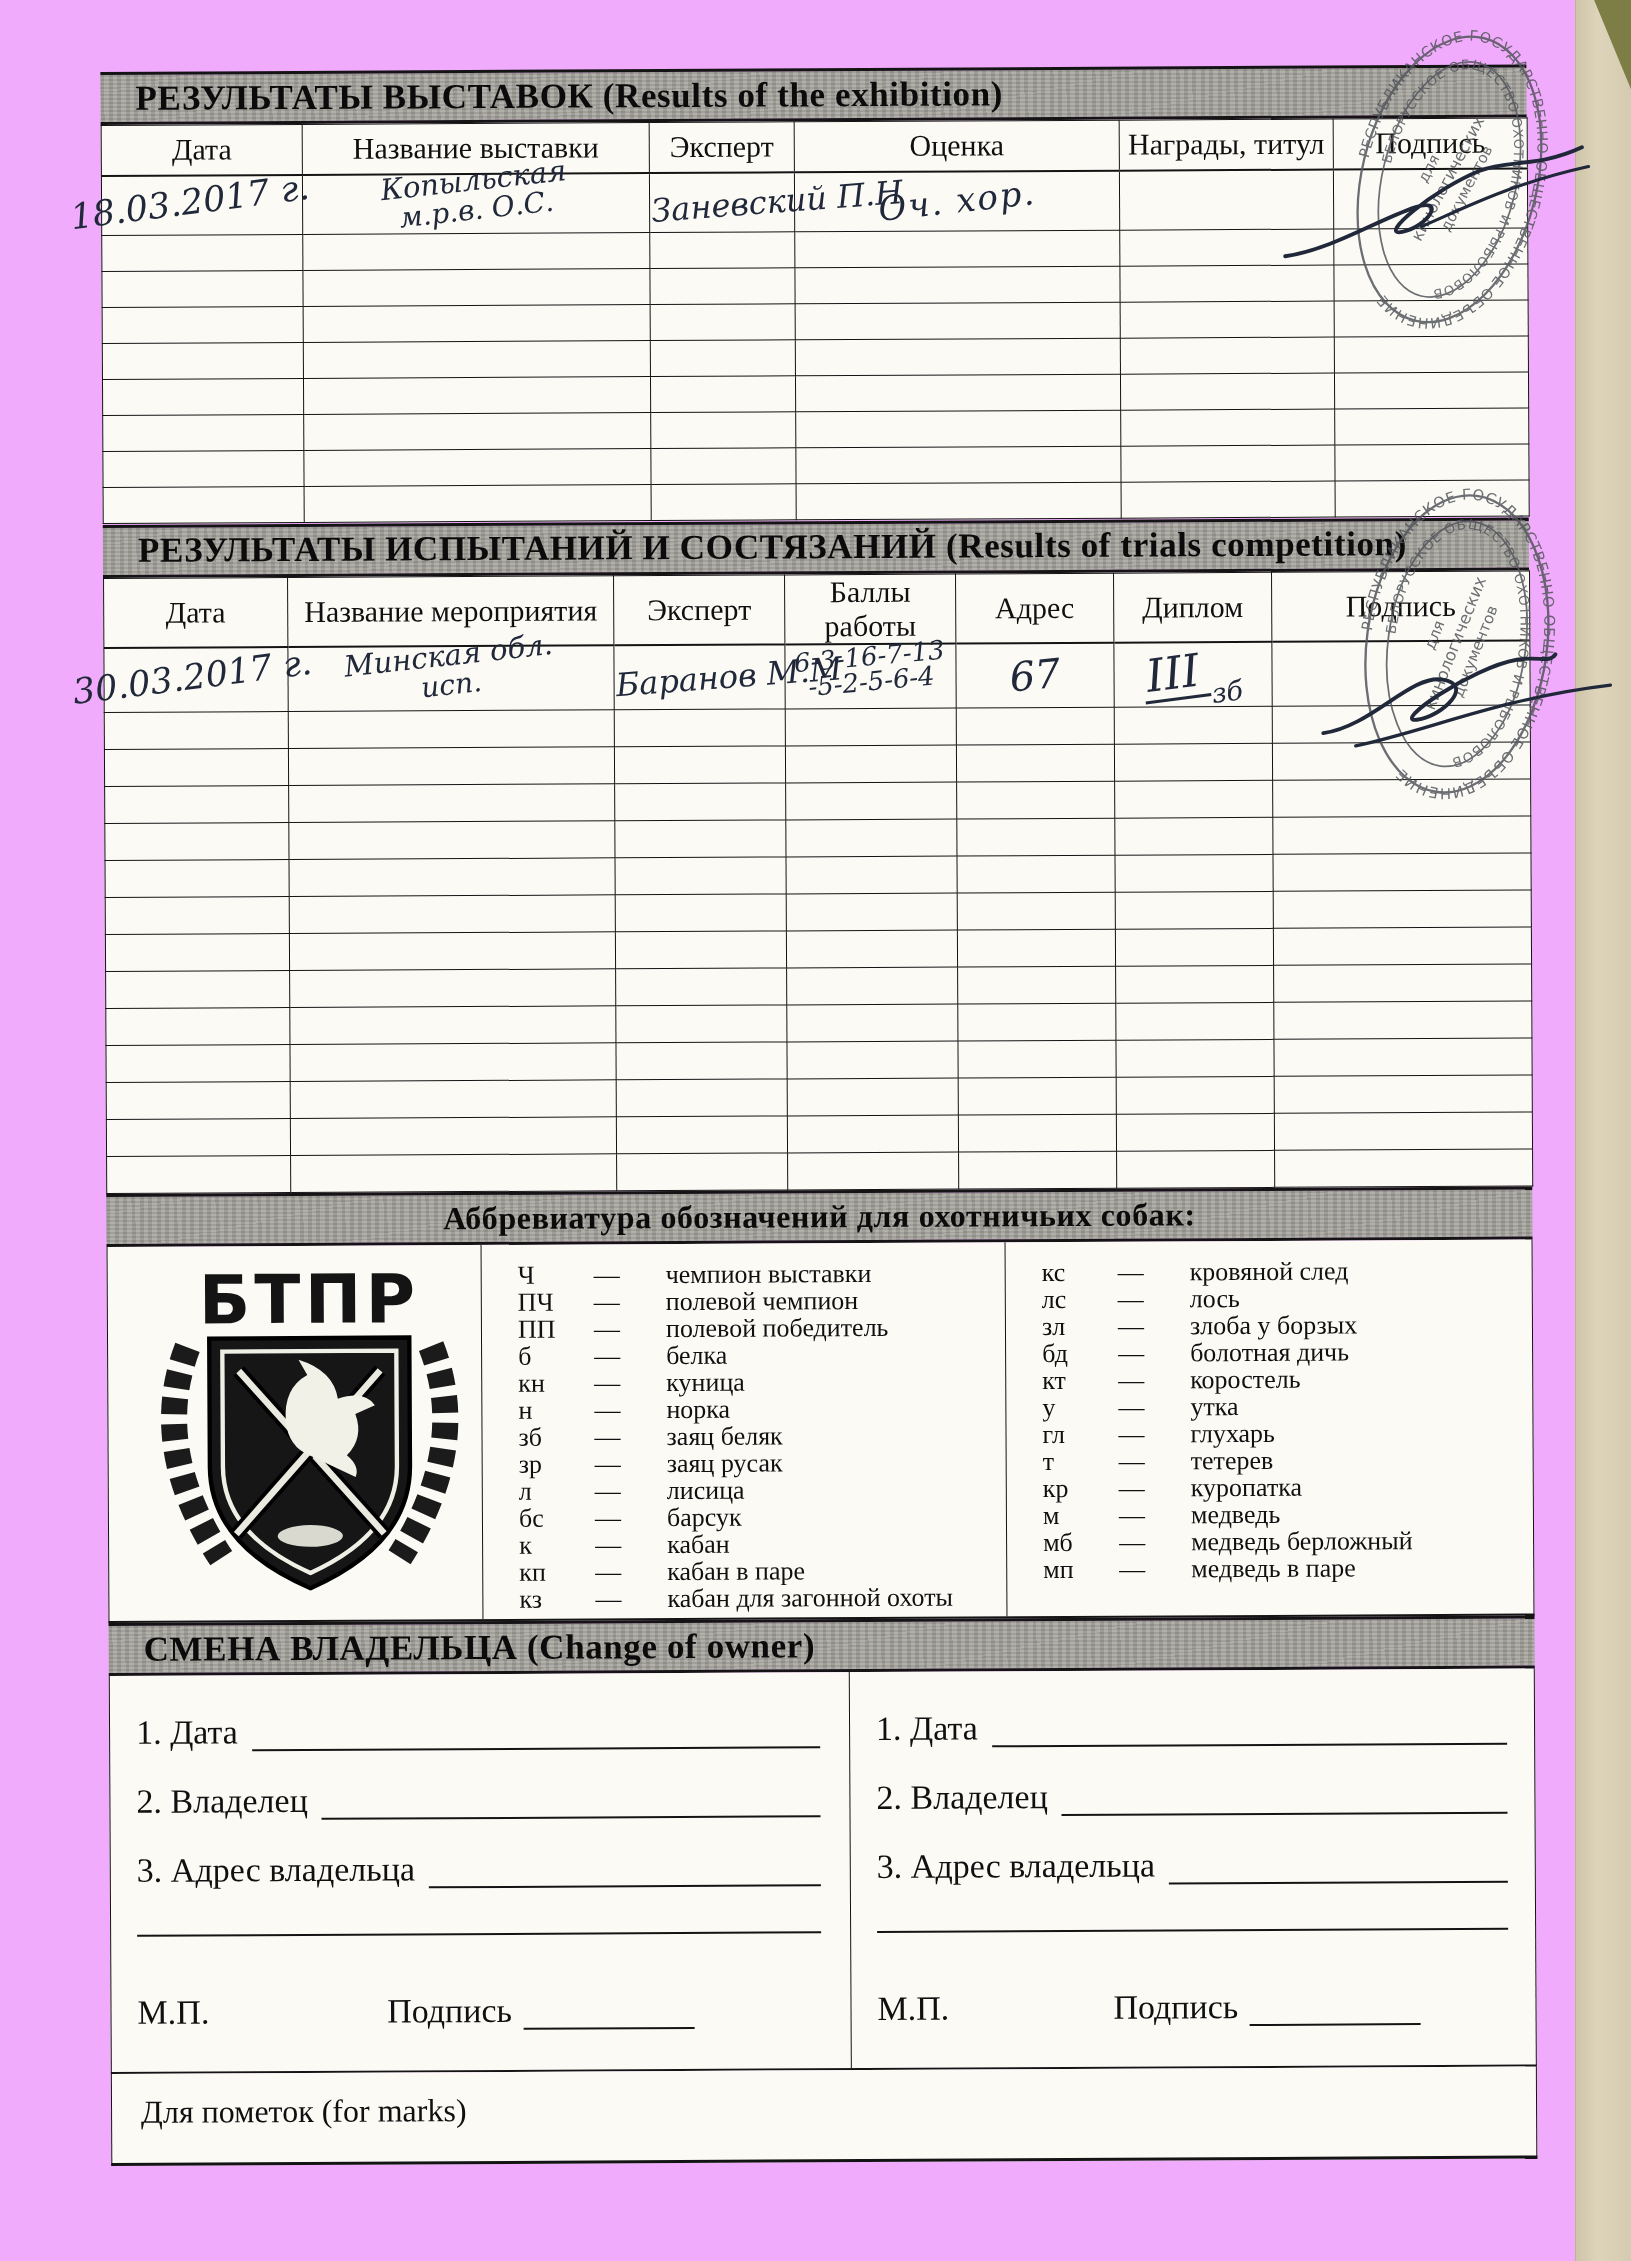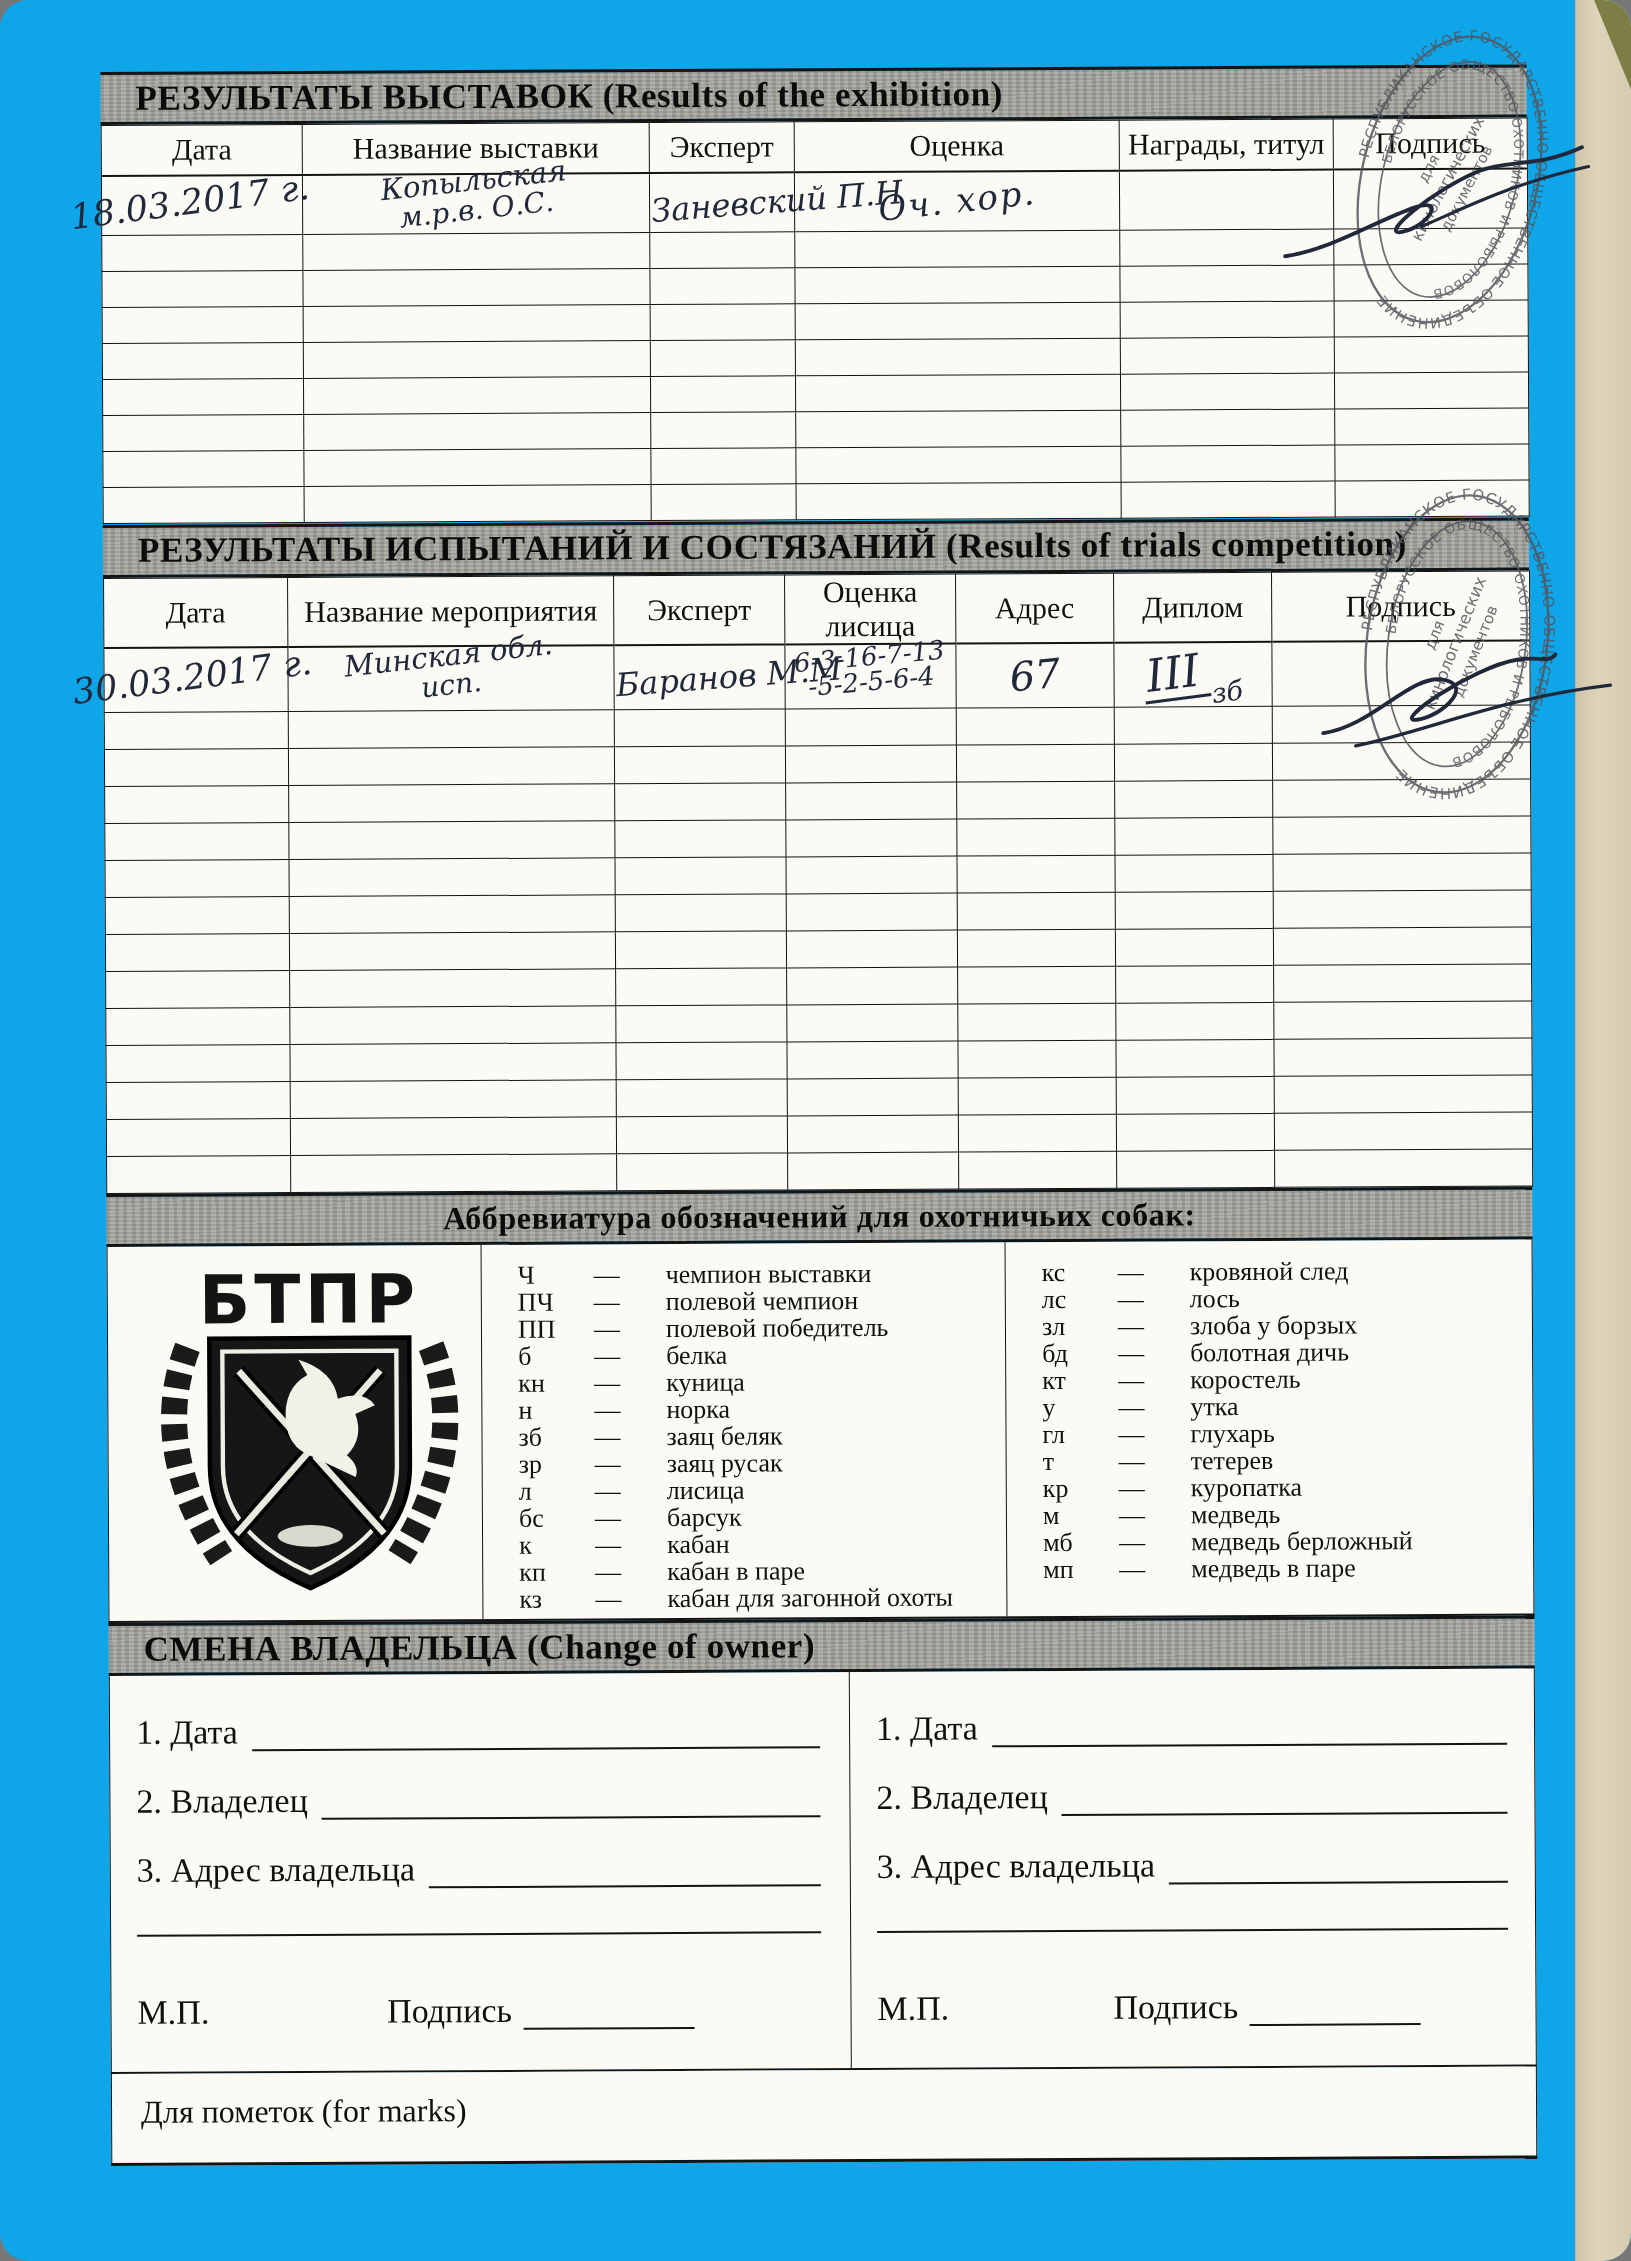--- a/index.html
+++ b/index.html
@@ -4,22 +4,22 @@
 <style>
   :root{
     --ink:#20283a;
     --print:#101010;
     --stamp:#53565c;
     --line:#141414;
   }
   html,body{margin:0;padding:0;background:#777;}
   .page{
     position:relative;width:1631px;height:2261px;
-    background:#0ea5e9;overflow:hidden;
-    font-family:"Liberation Serif", serif;color:var(--print);border-radius:28px;
+    background:#f0abfc;overflow:hidden;
+    font-family:"Liberation Serif", serif;color:var(--print);
   }
   
   .page-edge{position:absolute;right:0;top:0;width:55px;height:100%;
     background:linear-gradient(90deg,#cfc5a9,#ddd4bb 40%,#d5cbb0);border-left:1.9px solid #bfb395;}
   .page-corner{position:absolute;right:0;top:0;width:41px;height:97px;
     background:#7d7e46;clip-path:polygon(100% 0,10% 0,100% 92%);}
   .doc{position:absolute;left:100px;top:0;width:1426px;transform:rotate(-0.3deg);transform-origin:top left;}
 
   
   .bar{
@@ -243,21 +243,21 @@
         <col style="width:158px">
           <col style="width:158px">
           <col style="width:258px">
       </colgroup>
       <thead>
         <tr class="head-row">
 
         <th>Дата</th>
             <th>Название мероприятия</th>
             <th>Эксперт</th>
-            <th>Оценка лисица</th>
+            <th>Баллы работы</th>
             <th>Адрес</th>
             <th>Диплом</th>
             <th>Подпись</th>
           </tr>
       </thead>
       <tbody>
         <tr class="entry-row">
           <td>
             <span class="hand hw-date">30.03.2017 г.</span>
           </td>

